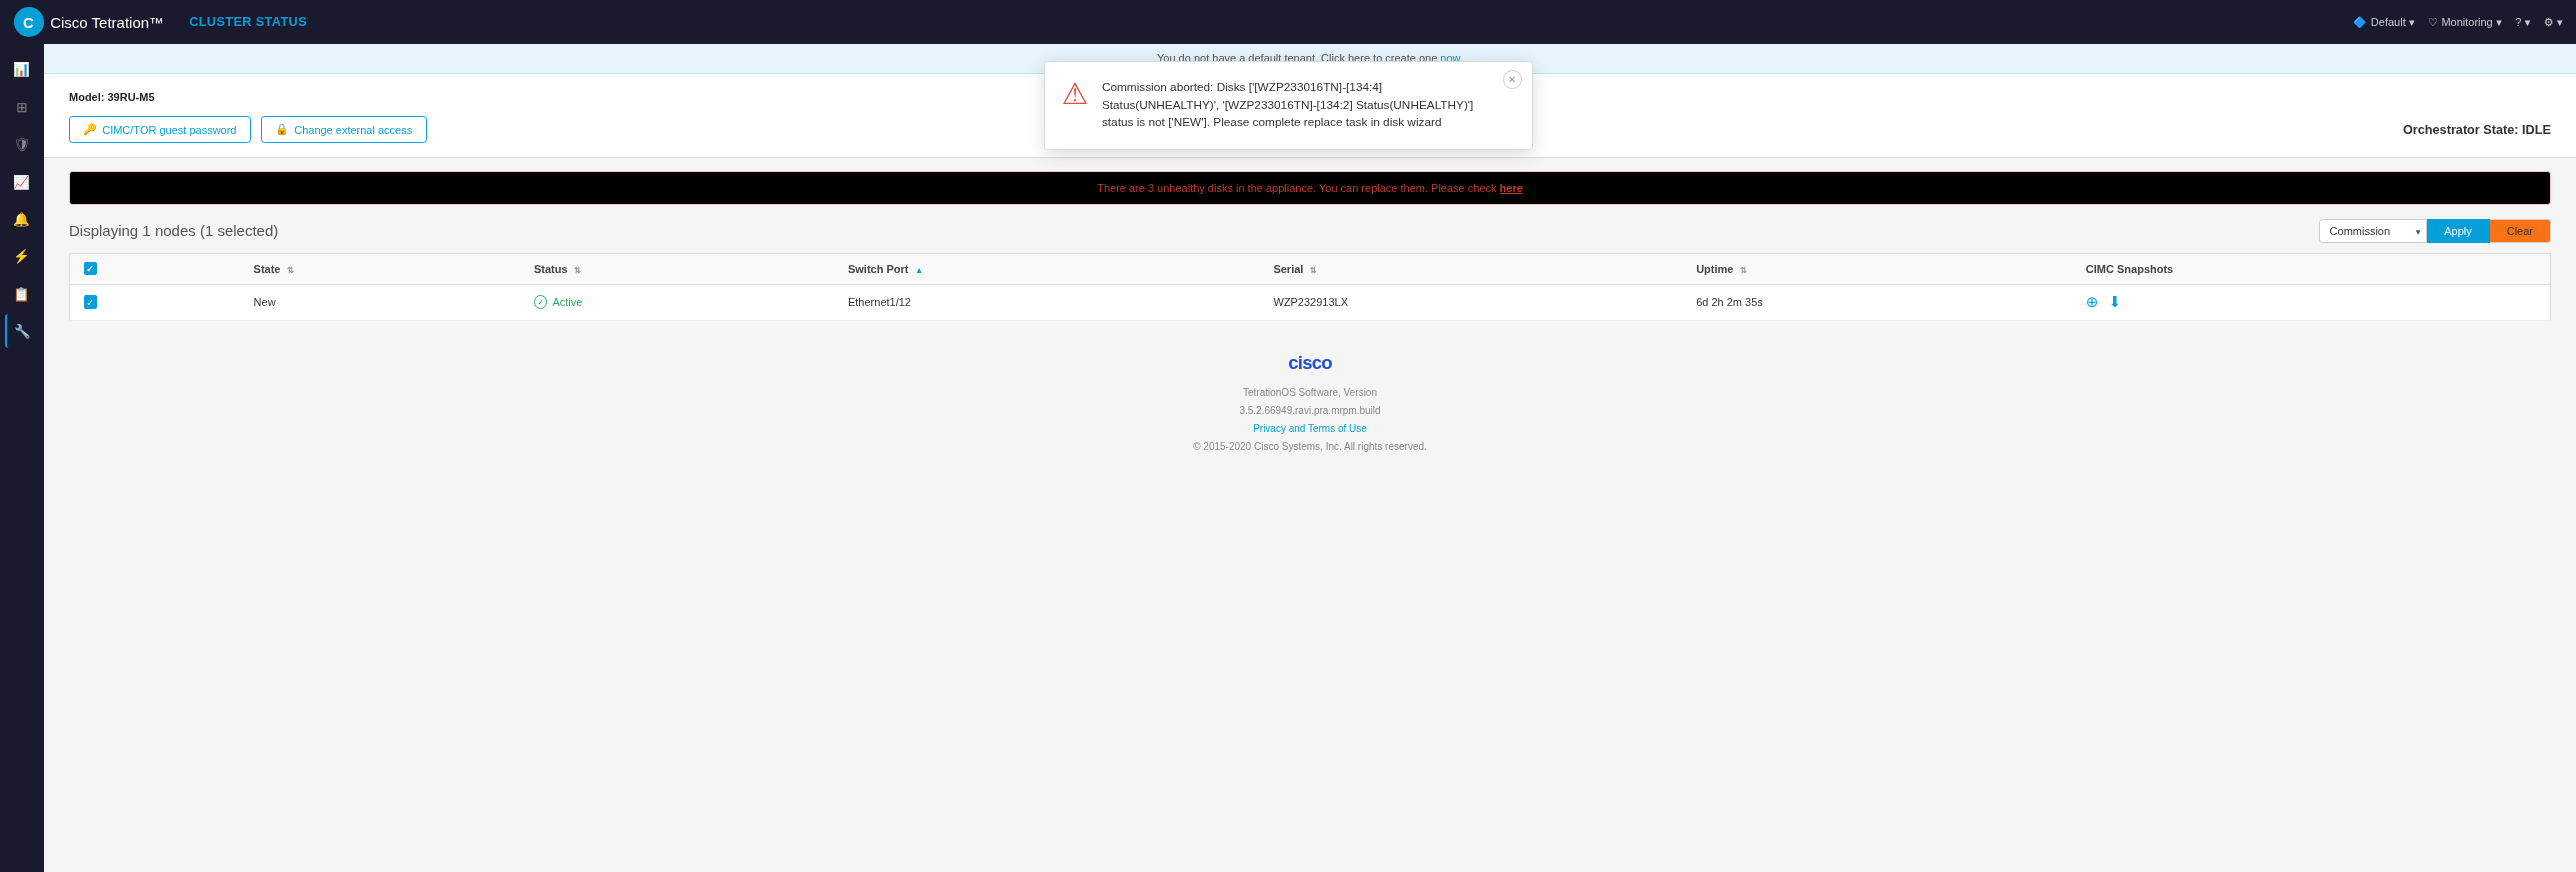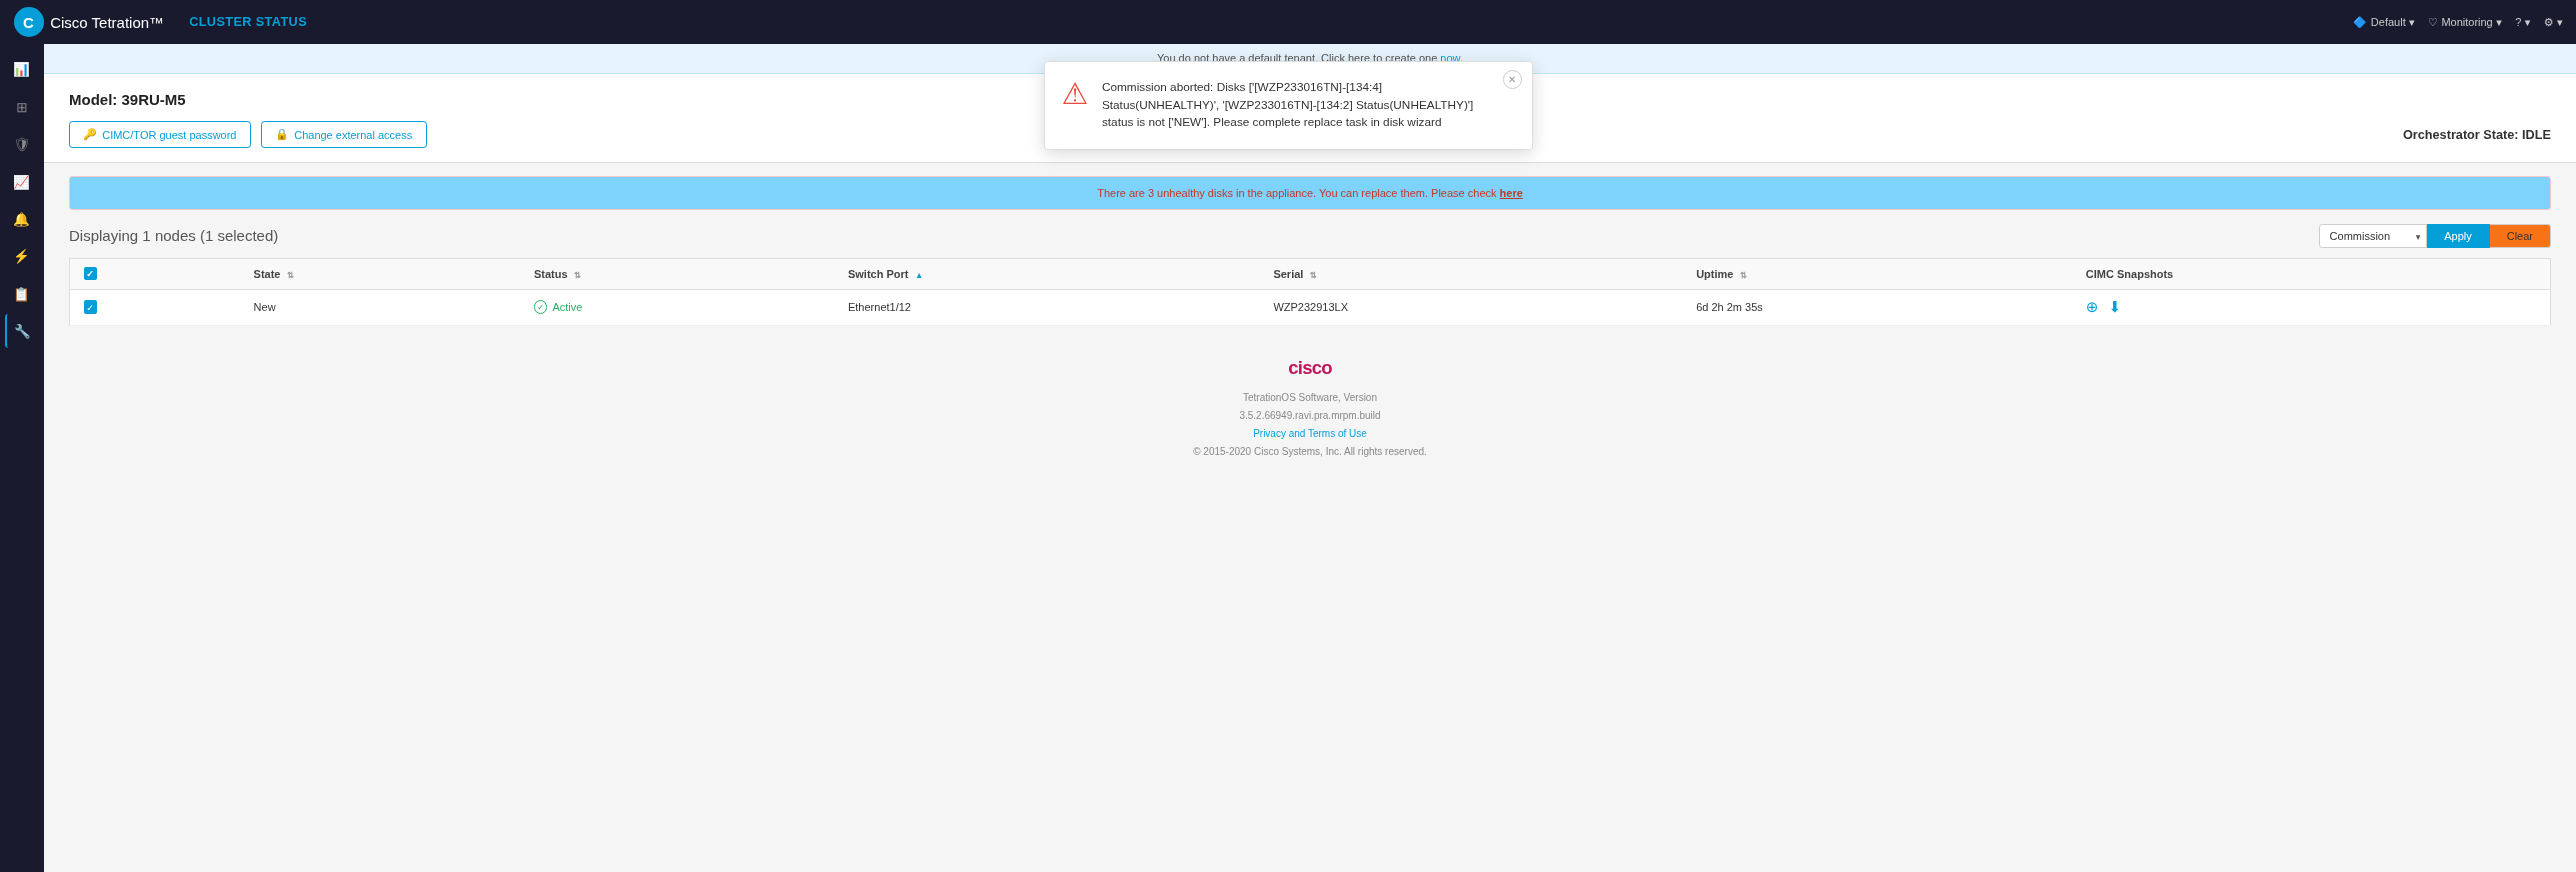--- a/index.html
+++ b/index.html
@@ -103,21 +103,21 @@
     }
     .info-banner a { color: #049fd9; text-decoration: none; }
 
     
     .page-header {
       background: white;
       padding: 17px 25px 13.5px;
       border-bottom: 0.8px solid #ddd;
     }
     .model-title {
-      font-size: 15px;
+      font-size: 11px;
       font-weight: 600;
       margin-bottom: 13.5px;
       color: #222;
     }
     .header-actions {
       display: flex;
       align-items: center;
       gap: 10px;
     }
     .btn-outline {
@@ -135,21 +135,21 @@
     .orchestrator-state {
       margin-left: auto;
       font-size: 12.7px;
       font-weight: 600;
       color: #333;
     }
 
     
     .alert-banner {
       margin: 13.5px 25px;
-      background: #7dd3fc;
+      background: #000000;
       border: 0.8px solid #f5c6cb;
       border-radius: 3.4px;
       padding: 10px 17px;
       text-align: center;
       color: #c0392b;
       font-size: 11px;
     }
     .alert-banner a { color: #c0392b; font-weight: bold; }
 
     
@@ -345,21 +345,21 @@
     
     .footer {
       text-align: center;
       padding: 25px 17px 17px;
       color: #888;
       font-size: 10px;
       line-height: 1.8;
     }
     .footer .cisco-logo {
       font-size: 18.6px;
-      color: #be185d;
+      color: #1d4ed8;
       margin-bottom: 5px;
       font-weight: bold;
       letter-spacing: -0.8px;
     }
     .footer a { color: #049fd9; text-decoration: none; }
   </style>
 </head>
 <body>
 
 <nav class="navbar">

